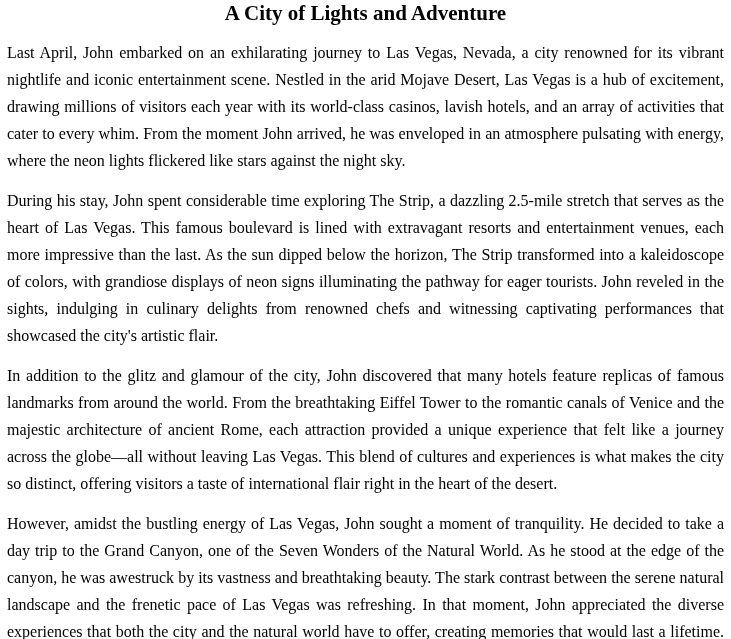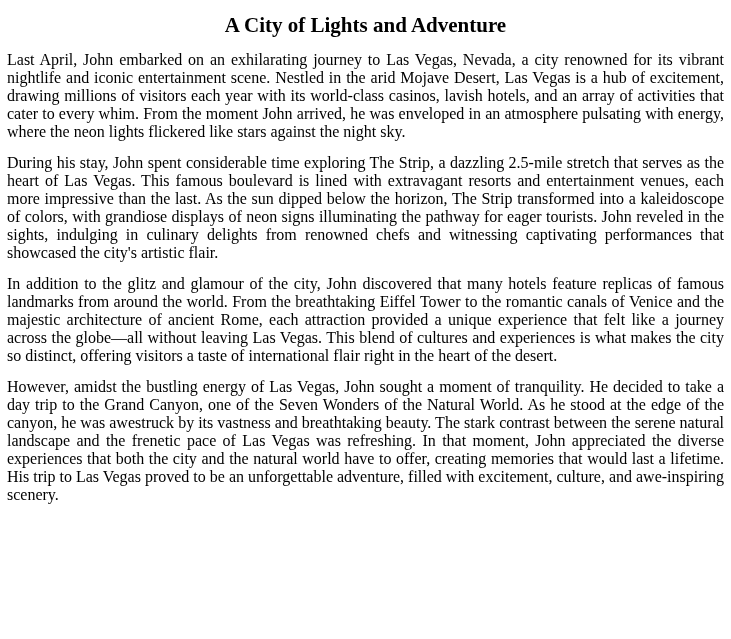--- a/index.html
+++ b/index.html
@@ -4,36 +4,36 @@
 <style>
   html, body {
     margin: 0;
     padding: 0;
     background: #ffffff;
   }
   .page {
     width: 731px;
     height: 639px;
     box-sizing: border-box;
-    padding: 12px 7px 0 7px;
+    padding: 0 7px 0 7px;
     background: #ffffff;
     color: #000000;
     font-family: "Liberation Serif", "DejaVu Serif", serif;
     overflow: hidden;
   }
   .title {
     font-size: 21px;
     line-height: 26px;
     font-weight: bold;
     text-align: center;
     margin: 0 0 12px 0;
   }
   .para {
     font-size: 16px;
-    line-height: 18px;
+    line-height: 27px;
     text-align: justify;
     margin: 13px 0 7px 0;
   }
   .para:last-child {
     margin-bottom: 0;
   }
 </style>
 </head>
 <body>
 

